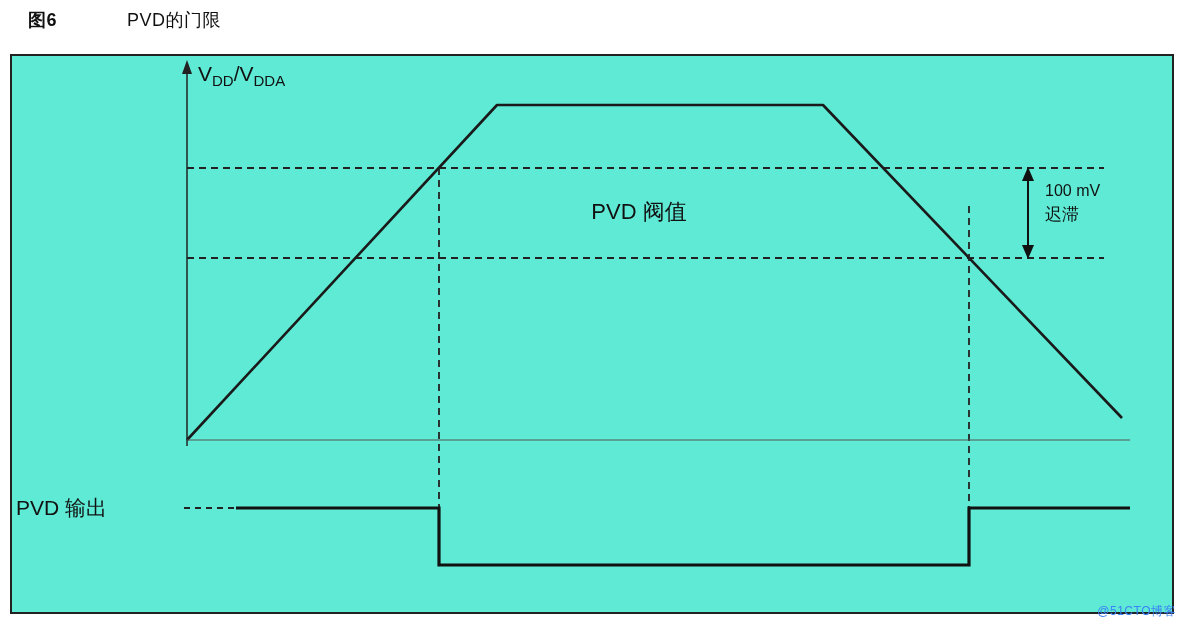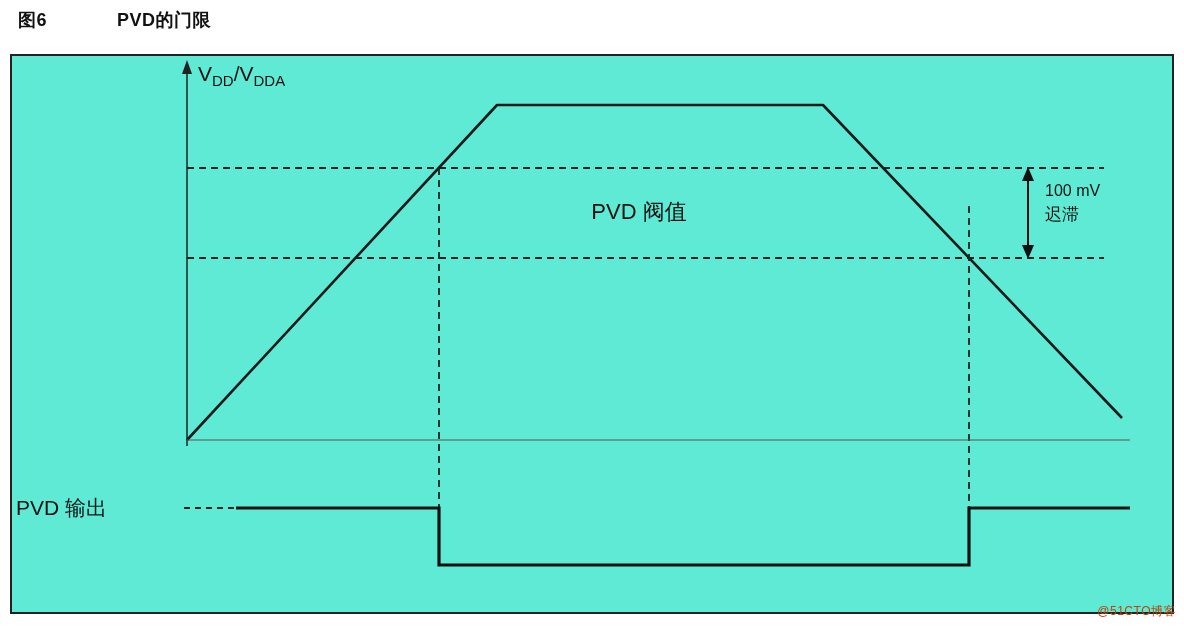--- a/index.html
+++ b/index.html
@@ -7,54 +7,54 @@
     width: 1184px;
     height: 627px;
     background: #ffffff;
     font-family: "Liberation Sans", "DejaVu Sans", sans-serif;
     position: relative;
     overflow: hidden;
   }
   .fig-header {
     position: absolute;
     top: 8px;
-    left: 18px;
+    left: 28px;
     display: flex;
     align-items: baseline;
   }
   .fig-number {
     font-size: 18px;
     font-weight: bold;
     color: #111;
     letter-spacing: 0.5px;
   }
   .fig-title {
     font-size: 18px;
-    font-weight: bold;
+    font-weight: normal;
     color: #111;
     margin-left: 70px;
     letter-spacing: 0.5px;
   }
   .diagram-box {
     position: absolute;
     left: 10px;
     top: 54px;
     width: 1160px;
     height: 556px;
     border: 2px solid #222;
     background: #5eead4;
   }
   .diagram-box svg { display: block; }
   svg text { fill: #111; }
   .watermark {
     position: absolute;
     right: 8px;
     bottom: 7px;
     font-size: 12px;
-    color: #c2410c;
+    color: #3b82f6;
     letter-spacing: 0.5px;
   }
 </style>
 </head>
 <body>
 
 <div class="fig-header">
   <span class="fig-number">图6</span>
   <span class="fig-title">PVD的门限</span>
 </div>

